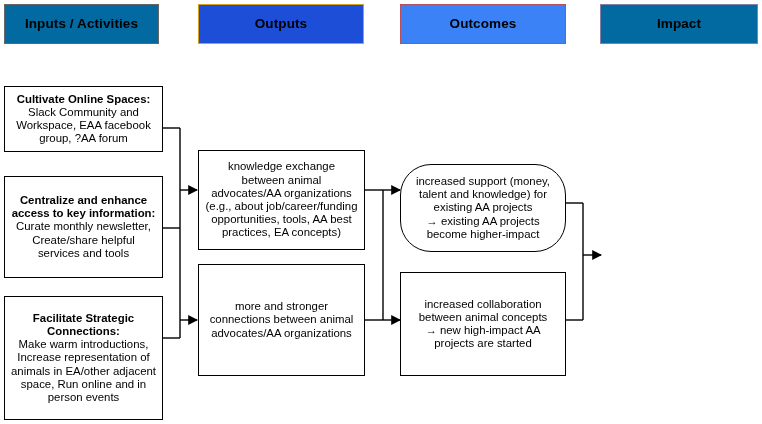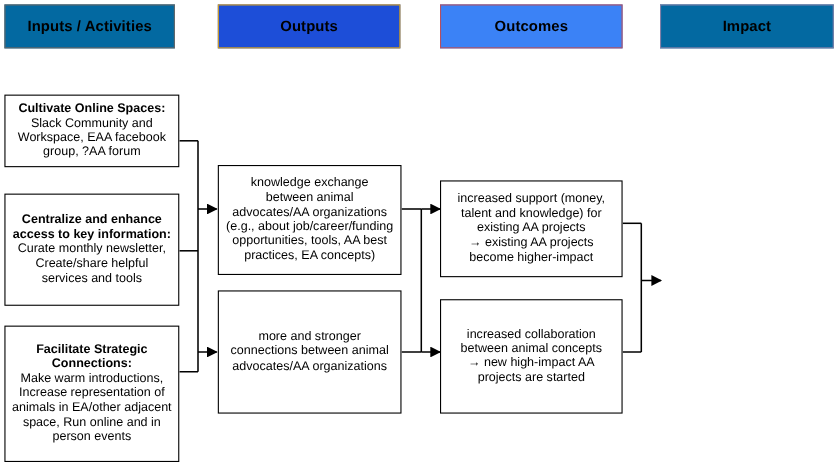--- a/index.html
+++ b/index.html
@@ -138,21 +138,21 @@
   </div>
 
   <div class="node box-node" style="left:198px; top:140px; width:167px; height:100px;margin-top:10px;">
     <span class="box-text">knowledge exchange between animal advocates/AA organizations (e.g., about job/career/funding opportunities, tools, AA best practices, EA concepts)</span>
   </div>
 
   <div class="node box-node" style="left:198px; top:264px; width:167px; height:112px;">
     <span class="box-text">more and stronger connections between animal advocates/AA organizations</span>
   </div>
 
-  <div class="node box-node" style="left:400px; top:164px; width:166px; height:88px;">
+  <div class="node box-node" style="left:400px; top:164px; width:166px; height:88px;border-radius:31px;">
     <span class="box-text">increased support (money, talent and knowledge) for existing AA projects
 → existing AA projects become higher-impact</span>
   </div>
 
   <div class="node box-node" style="left:400px; top:272px; width:166px; height:104px;">
     <span class="box-text">increased collaboration between animal concepts
 → new high-impact AA projects are started</span>
   </div>
 
 

